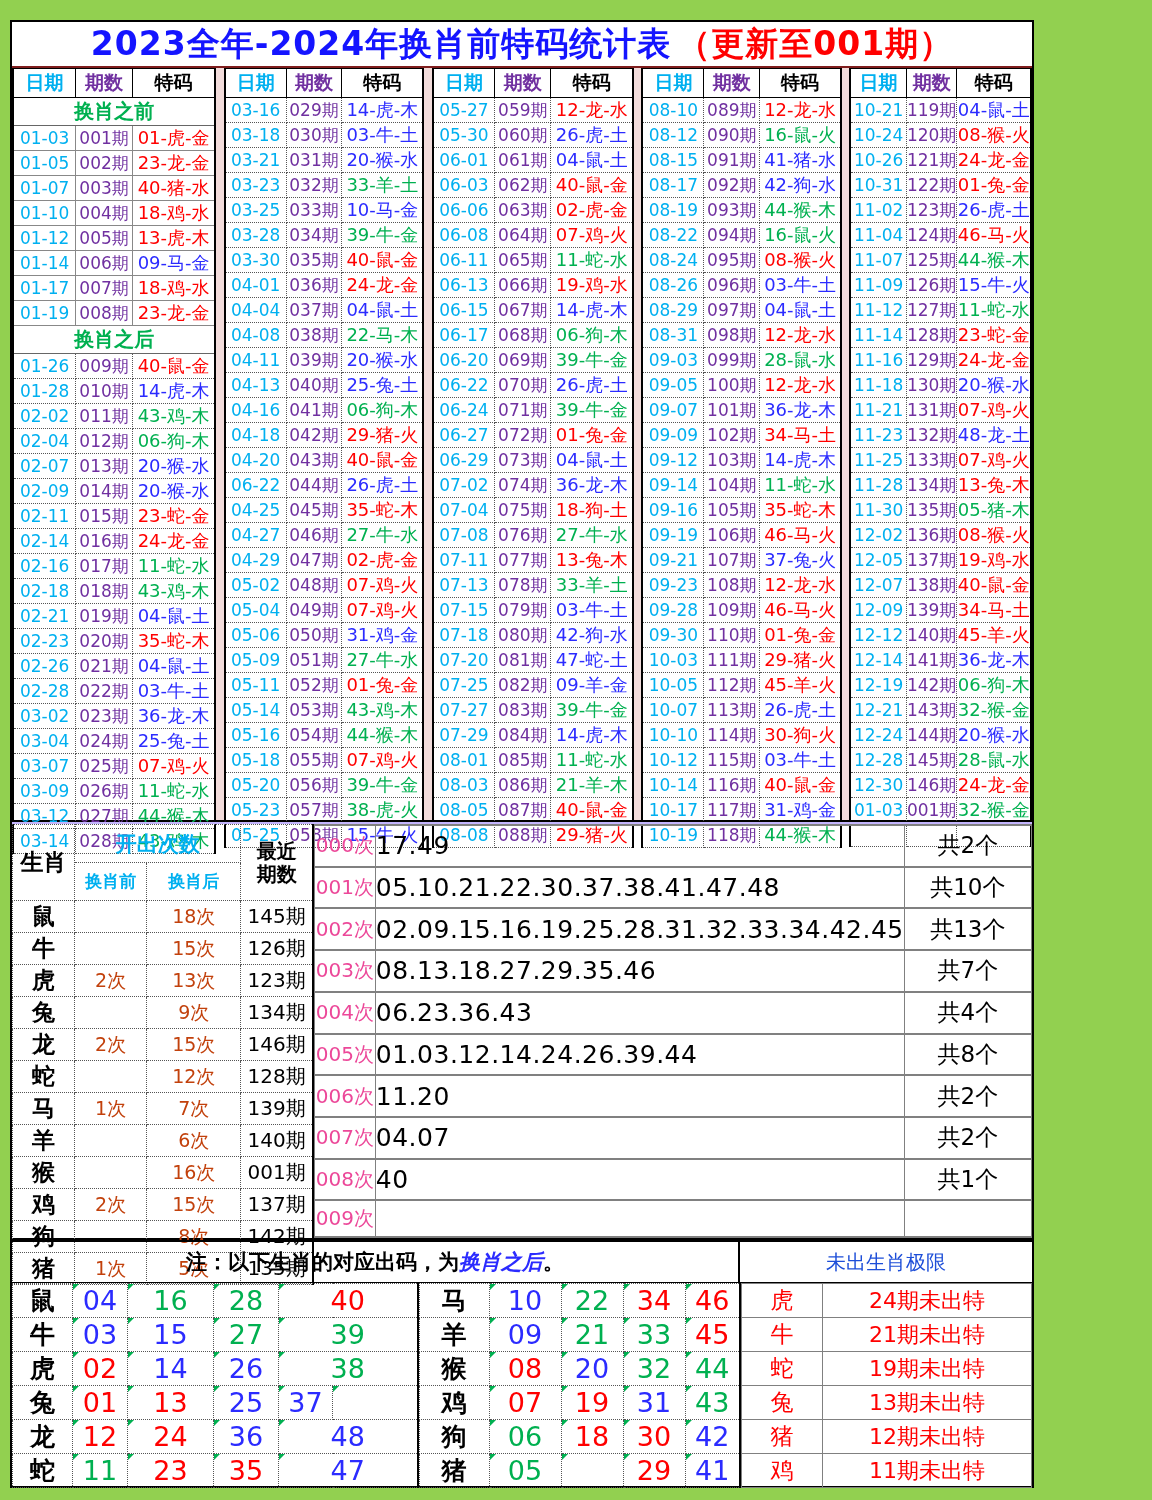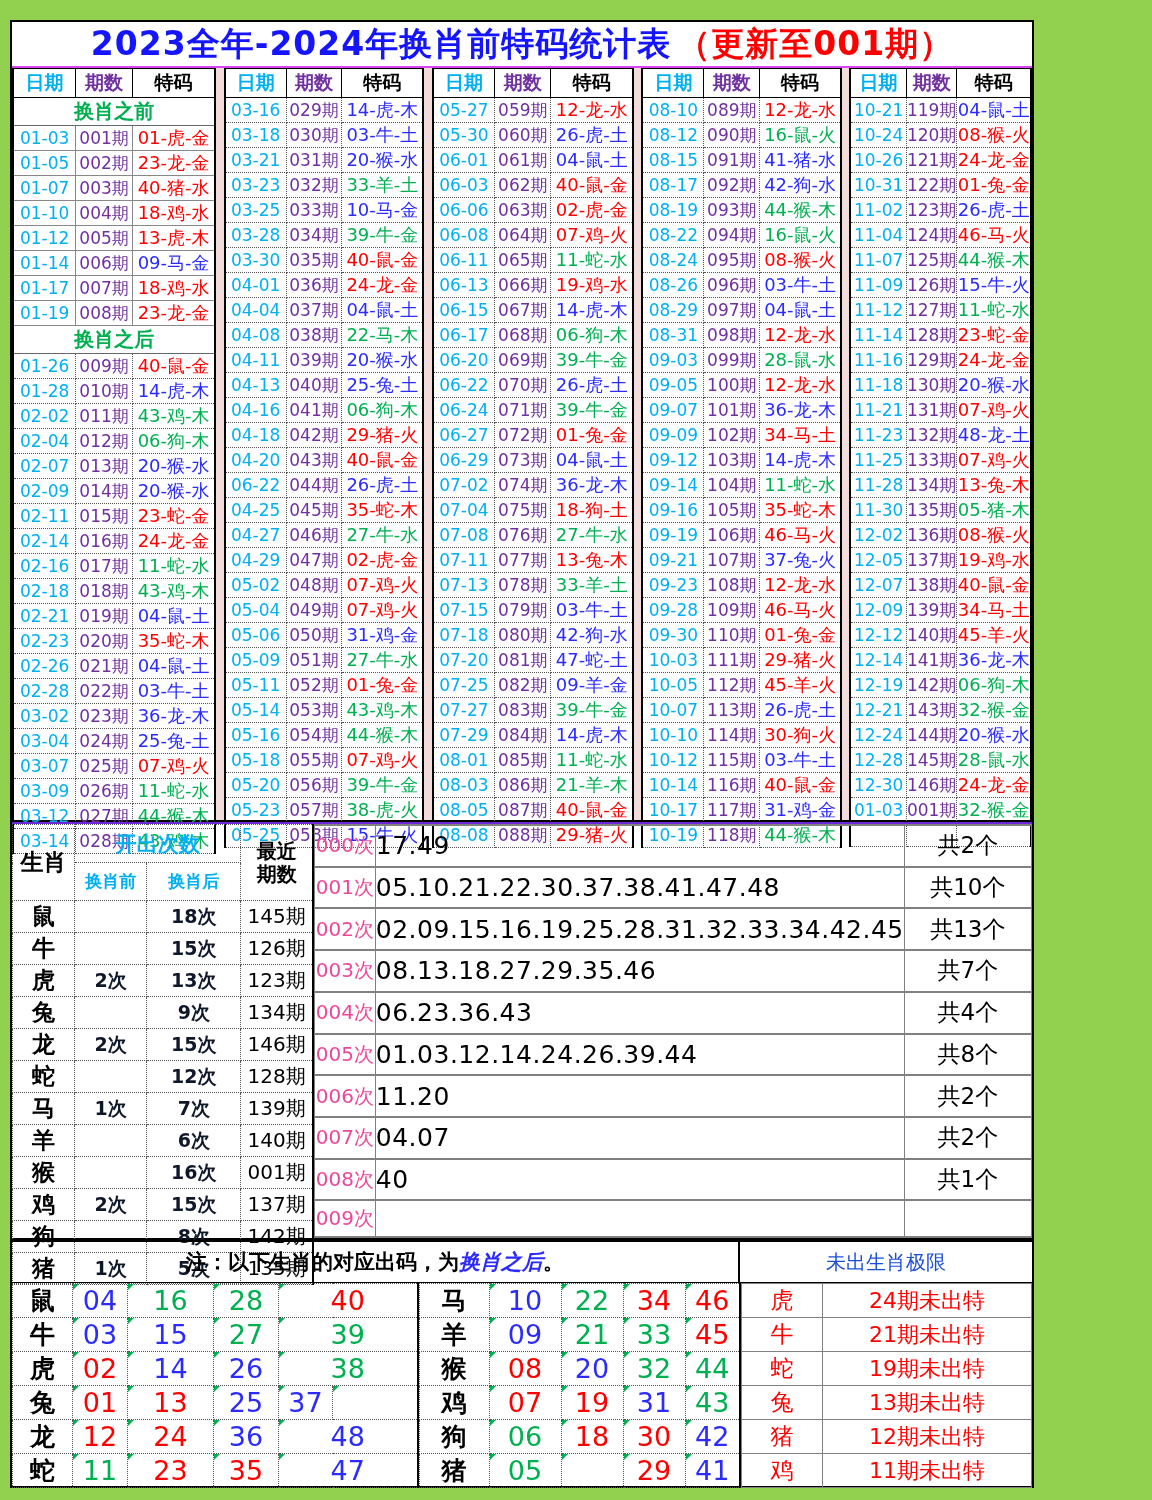--- a/index.html
+++ b/index.html
@@ -4,51 +4,51 @@
 <style>
   html,body{margin:0;padding:0}
   body{width:1152px;height:1500px;background:#92D050;font-family:"DejaVu Sans","Liberation Sans",sans-serif;overflow:hidden}
   .frame{box-sizing:border-box;padding:20px 10px 10px 10px;width:1152px;height:1500px}
   .panel{box-sizing:border-box;background:#fff;border:2px solid #000;width:1024px;height:1468px;display:flex;flex-direction:column}
   
   .title-row{height:44px;display:flex;align-items:center;justify-content:center;font-size:33px;font-weight:bold;letter-spacing:1px;white-space:nowrap}
   .t-blue{color:#1414FF}
   .t-red{color:#FF0000;margin-left:6px}
   
-  .main-table{display:flex;border-top:2px solid #d946ef;border-bottom:2px solid #000;height:752px}
+  .main-table{display:flex;border-top:2px solid #7f1d1d;border-bottom:2px solid #000;height:752px}
   .vsep{width:8px;background:#F2DCDB}
   table.grp{border-collapse:collapse;table-layout:fixed;border-left:2px solid #000;border-right:2px solid #000;height:100%}
   table.grp td{padding:0;text-align:center;overflow:hidden;white-space:nowrap}
   table.grp tr{height:24px}
   table.grp tr.hdr{height:29px}
   tr.hdr td{border:1px solid #000;font-weight:bold;font-size:19px;background:#fff}
   .h-date{color:#00B0F0}
   .h-per{color:#7030A0}
   .h-code{color:#000}
   .cdate,.cper,.ccode{border:1px dotted #555}
   .cdate{color:#00B0F0;font-size:17px}
   .cper{color:#7030A0;font-size:17px}
   .ccode{font-size:18px;font-weight:500}
   .kr{color:#FF0000}.kb{color:#2B2BFF}.kg{color:#00B050}
   tr.sectrow td{border:1px solid #666;color:#00B050;font-weight:bold;font-size:20px}
   tr.sld td{border:1px solid #888}
   
   .mid-spacer{height:10px;background:#fff}
-  .mid-section{display:flex;border-top:2px solid #6d28d9;border-bottom:2px solid #000;height:414px}
+  .mid-section{display:flex;border-top:2px solid #c4b5fd;border-bottom:2px solid #000;height:414px}
   table.zstats{border-collapse:collapse;table-layout:fixed;width:302px;border-right:2px solid #000;height:100%}
   table.zstats td{padding:0;text-align:center;border:1px dotted #555;overflow:hidden}
   table.zstats tr.zh{height:38px}
   table.zstats tr{height:28px}
   .z-corner{font-size:23px;font-weight:bold;color:#000;border-right:1px dotted #555}
   .z-draw{color:#00B0F0;font-weight:bold;font-size:21px}
   .z-sub{color:#00B0F0;font-weight:bold;font-size:17px}
   .z-recent-h{color:#000;font-weight:bold;font-size:20px;line-height:1.15}
   .hdr-solid td{border-bottom:2px solid #000}
   .z-name{font-size:23px;font-weight:bold;color:#000}
-  .z-cnt{color:#0f172a;font-weight:bold;font-size:19px}
+  .z-cnt{color:#c2410c;font-weight:normal;font-size:19px}
   .z-recent{font-size:20px;color:#000}
   table.freq{border-collapse:collapse;table-layout:fixed;flex:1;height:100%}
   table.freq td{padding:0;border:1px solid #808080;border-top:2px solid #808080;border-bottom:2px solid #808080;overflow:hidden}
   .f-label{width:62px;text-align:center;font-size:20px;color:#ec4899}
   .f-nums{font-size:25px;color:#000;padding-left:8px;text-align:left;letter-spacing:0.5px}
   .f-total{width:136px;text-align:center;font-size:23px;color:#000}
   
   .bot-spacer{height:5px;background:#fff}
   .bottom-section{flex:1;display:flex;flex-direction:column;border-top:2px solid #000}
   .note-row{height:40px;display:flex;border-bottom:1px solid #000}

